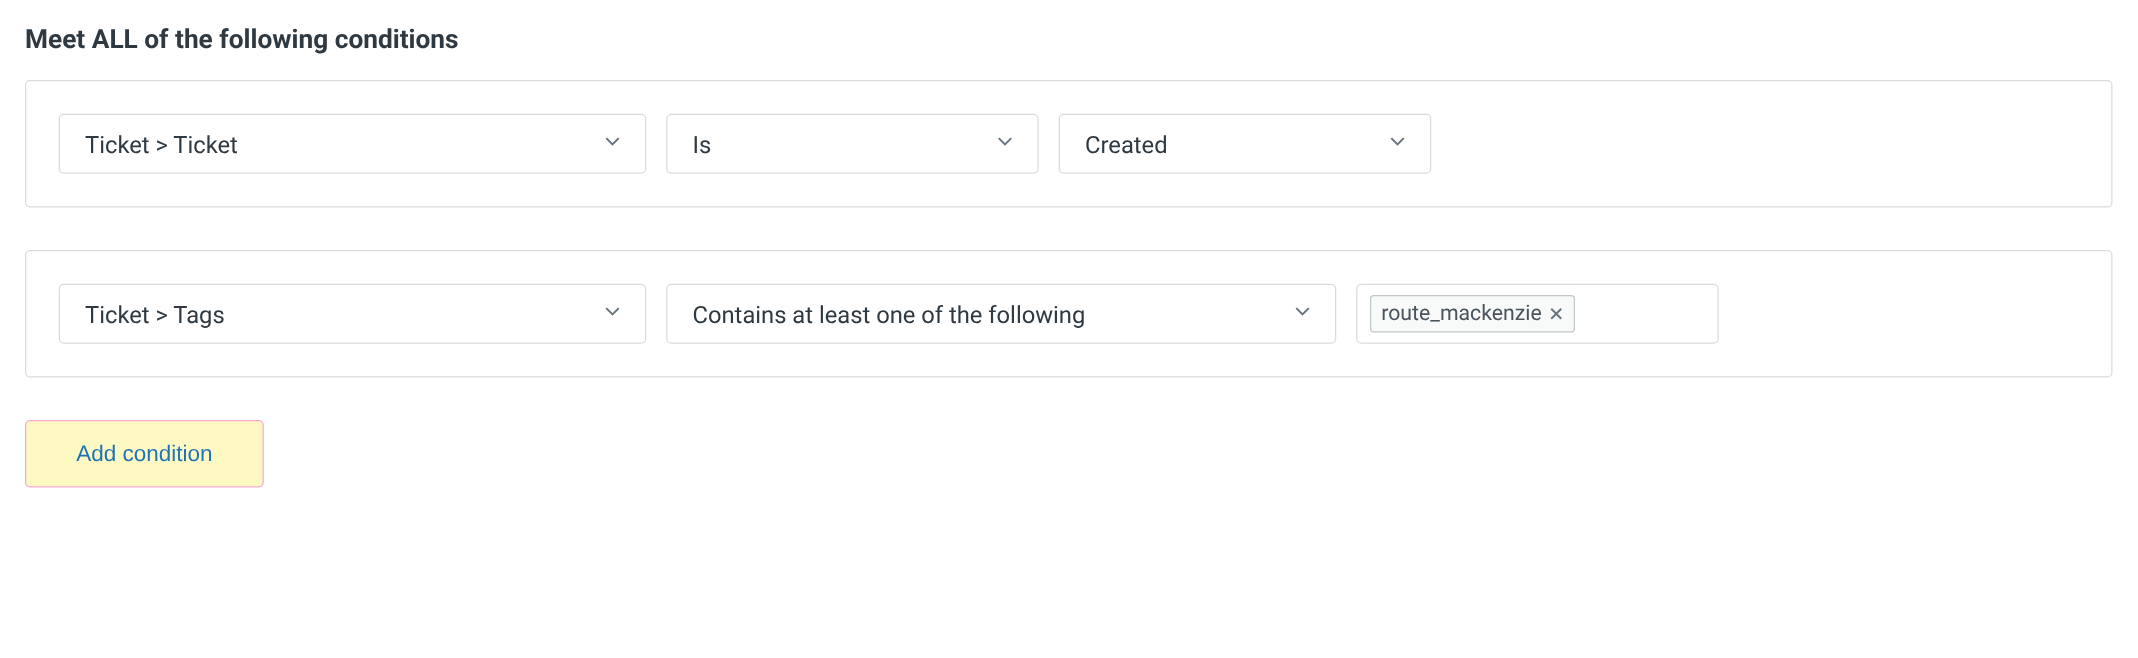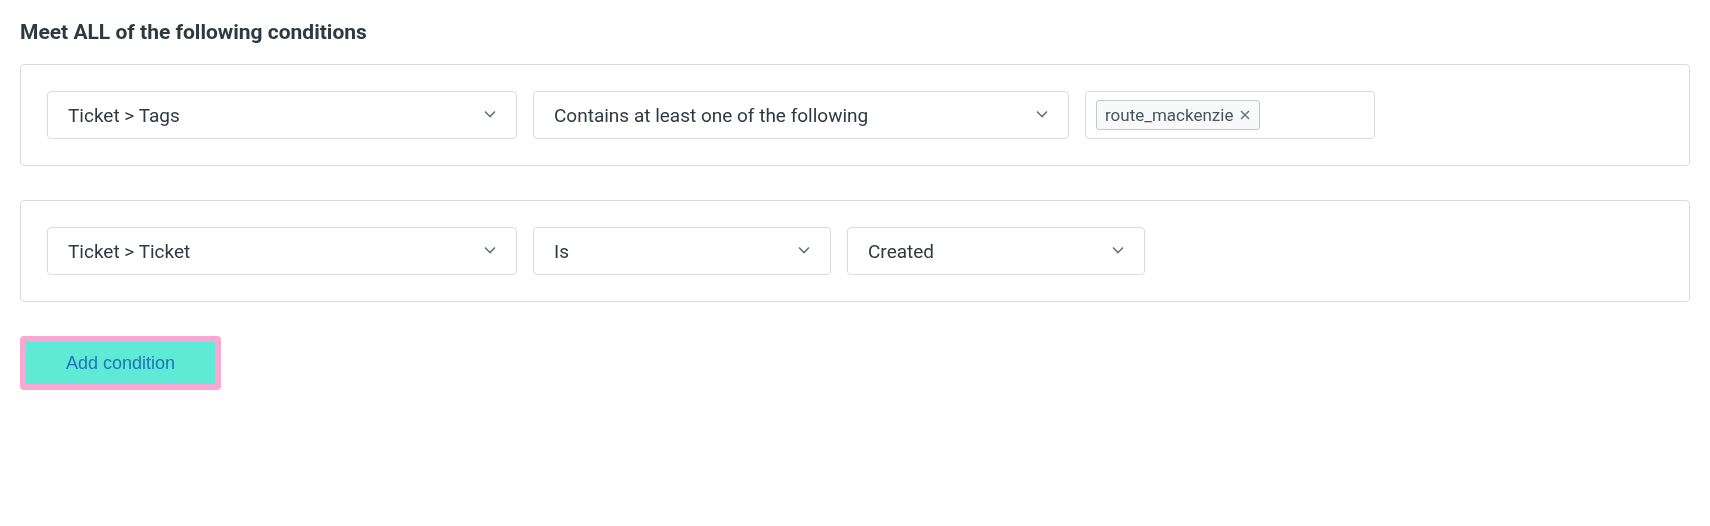--- a/index.html
+++ b/index.html
@@ -83,23 +83,23 @@
       font-size: 17px;
       color: #49545c;
       gap: 6px;
     }
     .tag-pill .remove {
       cursor: pointer;
       display: inline-flex;
       align-items: center;
     }
     .add-button {
-      border: 6px solid #f9a8d4;
+      border: 1px solid #f9a8d4;
       color: #1f73b7;
-      background: #5eead4;
+      background: #fef9c3;
       border-radius: 4px;
       height: 54px;
       padding: 0 40px;
       font-size: 18px;
       cursor: pointer;
       font-weight: 400;
     }
     svg.chev-icon {
       width: 16px;
       height: 16px;
@@ -113,20 +113,48 @@
       stroke: #68737d;
       stroke-width: 1.5;
     }
   </style>
 </head>
 <body>
 
 <div>
 
   <h2 class="section-title">Meet ALL of the following conditions</h2>
+
+  
+  <div class="condition-row">
+    <div class="select-box wide">
+      <span class="select-text">Ticket &gt; Ticket</span>
+      <span class="chevron">
+        <svg class="chev-icon" viewBox="0 0 16 16">
+            <polyline points="3 6 8 11 13 6"></polyline>
+          </svg>
+      </span>
+    </div>
+    <div class="select-box med">
+      <span class="select-text">Is</span>
+      <span class="chevron">
+        <svg class="chev-icon" viewBox="0 0 16 16">
+            <polyline points="3 6 8 11 13 6"></polyline>
+          </svg>
+      </span>
+    </div>
+    <div class="select-box med">
+      <span class="select-text">Created</span>
+      <span class="chevron">
+        <svg class="chev-icon" viewBox="0 0 16 16">
+            <polyline points="3 6 8 11 13 6"></polyline>
+          </svg>
+      </span>
+    </div>
+  </div>
 
   
   <div class="condition-row">
     <div class="select-box wide">
       <span class="select-text">Ticket &gt; Tags</span>
       <span class="chevron">
         <svg class="chev-icon" viewBox="0 0 16 16">
             <polyline points="3 6 8 11 13 6"></polyline>
           </svg>
       </span>
@@ -145,43 +173,15 @@
         <span class="remove">
           <svg class="x-icon" viewBox="0 0 12 12">
               <line x1="2" y1="2" x2="10" y2="10"></line>
               <line x1="10" y1="2" x2="2" y2="10"></line>
             </svg>
         </span>
       </span>
     </div>
   </div>
 
-  
-  <div class="condition-row">
-    <div class="select-box wide">
-      <span class="select-text">Ticket &gt; Ticket</span>
-      <span class="chevron">
-        <svg class="chev-icon" viewBox="0 0 16 16">
-            <polyline points="3 6 8 11 13 6"></polyline>
-          </svg>
-      </span>
-    </div>
-    <div class="select-box med">
-      <span class="select-text">Is</span>
-      <span class="chevron">
-        <svg class="chev-icon" viewBox="0 0 16 16">
-            <polyline points="3 6 8 11 13 6"></polyline>
-          </svg>
-      </span>
-    </div>
-    <div class="select-box med">
-      <span class="select-text">Created</span>
-      <span class="chevron">
-        <svg class="chev-icon" viewBox="0 0 16 16">
-            <polyline points="3 6 8 11 13 6"></polyline>
-          </svg>
-      </span>
-    </div>
-  </div>
-
   <button class="add-button">Add condition</button>
 
 </div>
 
 </body></html>

